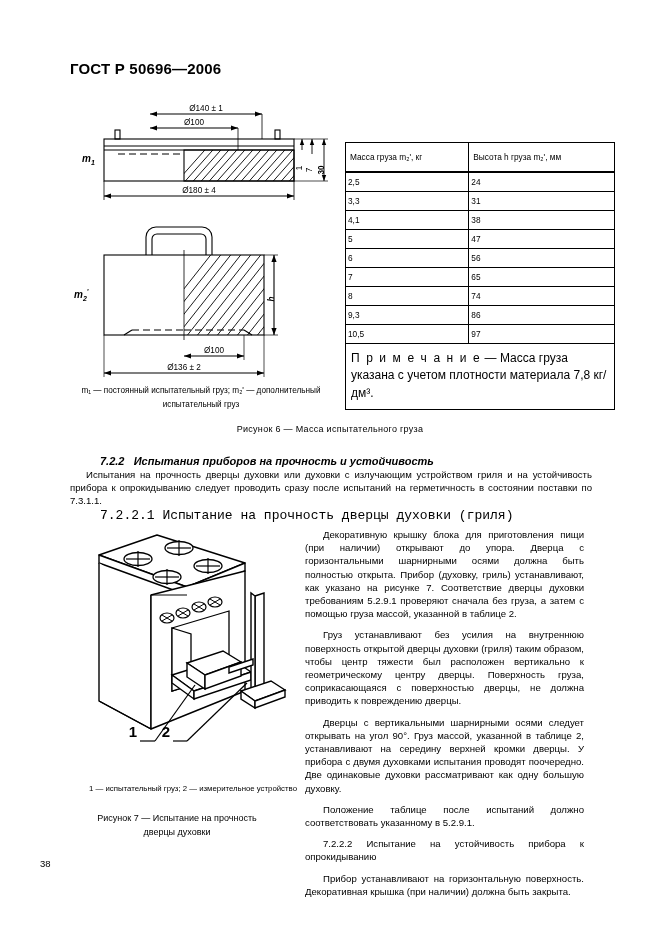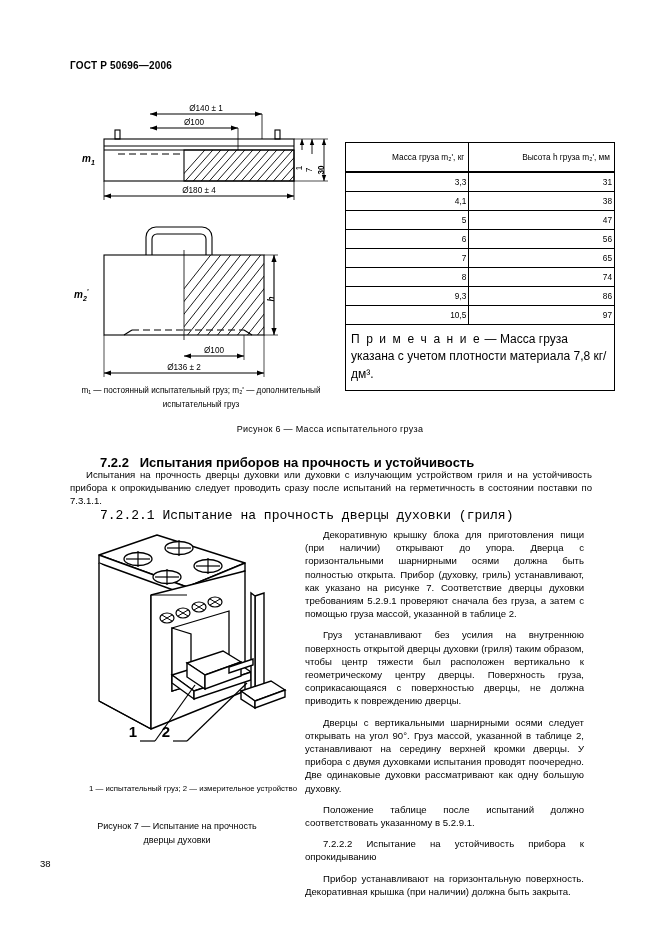--- a/index.html
+++ b/index.html
@@ -6,34 +6,34 @@
   body{font-family:"Liberation Sans", sans-serif;}
   .page{
     position:relative;
     width:661px;height:936px;
     background:#ffffff;
     margin:0 auto;
     overflow:hidden;
   }
   .hdr{
     position:absolute;left:70px;top:60px;
-    font-size:10px;font-weight:bold;letter-spacing:.2px;color:#000;
+    font-size:15px;font-weight:bold;letter-spacing:.2px;color:#000;
   }
   
   .fig6{position:absolute;left:62px;top:92px;width:275px;height:300px;}
   .fig6 svg{display:block;}
   
   .tbl{
     position:absolute;left:345px;top:142px;width:270px;
     border-collapse:collapse;
     font-size:8.3px;color:#000;
   }
   .tbl td,.tbl th{
     border:1px solid #000;
-    text-align:right;
+    text-align:left;
     padding:4px 2px;
     font-weight:normal;
   }
   .tbl thead th{padding:9px 4px;border-bottom:2px solid #000;}
   .tbl td{height:9px;}
   .tbl .note{
     text-align:left;padding:6px 5px 7px 5px;line-height:1.45;
     font-size:12px;
     margin-top:40px;
   }
@@ -43,21 +43,21 @@
     position:absolute;left:62px;top:384px;width:278px;
     font-size:8.2px;line-height:1.65;text-align:center;color:#000;
   }
   .cap6{
     position:absolute;left:120px;top:424px;width:420px;
     font-size:9px;text-align:center;color:#000;letter-spacing:.3px;
   }
   
   .h722{
     position:absolute;left:100px;top:455px;
-    font-size:13px;font-weight:bold;color:#000;
+    font-size:11px;font-weight:bold;color:#000;font-style:italic;
   }
   .p1{
     position:absolute;left:70px;top:468px;width:522px;
     font-size:9.6px;line-height:13.2px;color:#000;text-align:justify;
   }
   .p1 .ind{display:inline-block;width:16px;}
   .h7221{
     position:absolute;left:100px;top:508px;
     font-size:13px;color:#000;font-family:Liberation Mono, monospace;
   }
@@ -68,21 +68,21 @@
   .rcol p{margin:8px;text-indent:18px;}
   
   .fig7{position:absolute;left:95px;top:533px;width:195px;height:245px;}
   .fig7 svg{display:block;}
   .cap7-legend{
     position:absolute;left:78px;top:782px;width:230px;
     font-size:7.8px;line-height:1.7;text-align:center;color:#000;
   }
   .cap7{
     position:absolute;left:62px;top:812px;width:230px;
-    font-size:9px;line-height:1.5;text-align:center;color:#000;margin-top:8px;
+    font-size:9px;line-height:1.5;text-align:center;color:#000;
   }
   .pageno{
     position:absolute;left:40px;top:858px;
     font-size:9.5px;color:#000;
   }
 </style>
 </head>
 <body>
 
 <div class="page">
@@ -229,20 +229,24 @@
 
   <table class="tbl">
     <thead>
       <tr>
         <th>Масса груза m₂', кг</th>
         <th>Высота h груза m₂', мм</th>
       </tr>
     </thead>
     <tbody>
       <tr>
+        <td>2,5</td>
+        <td>24</td>
+      </tr>
+      <tr>
         <td>3,3</td>
         <td>31</td>
       </tr>
       <tr>
         <td>4,1</td>
         <td>38</td>
       </tr>
       <tr>
         <td>5</td>
         <td>47</td>

